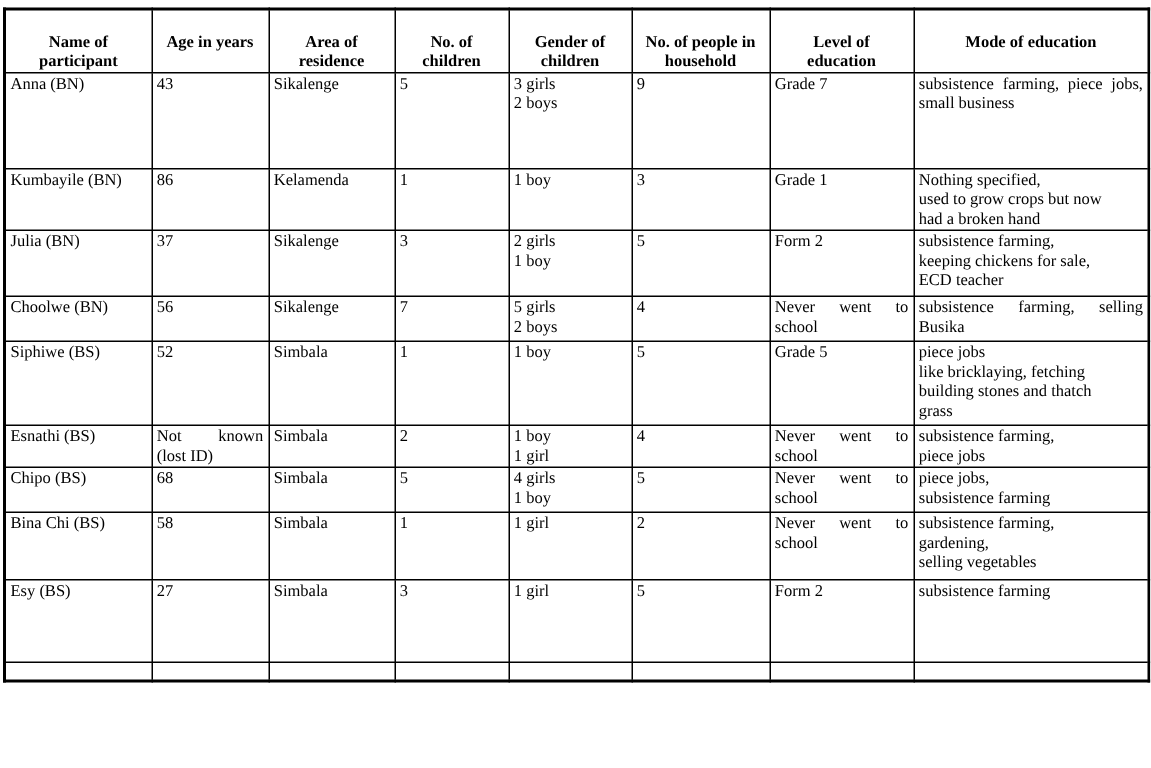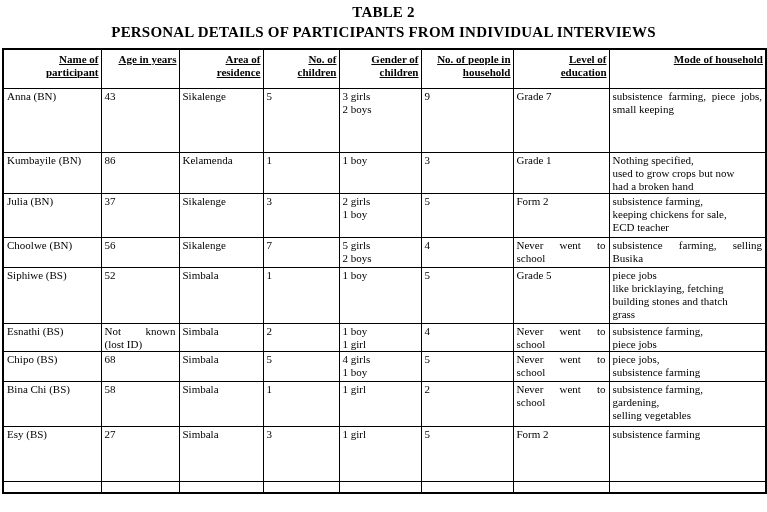--- a/index.html
+++ b/index.html
@@ -38,23 +38,22 @@
   th, td {
     border: 1px solid #000000;
     vertical-align: top;
     font-size: 11px;
     line-height: 13px;
     white-space: pre-line;
     overflow: hidden;
   }
   th {
     font-weight: bold;
-    text-align: right;
-    padding: 3px 2px 0 2px;
-    text-decoration: underline;
+    text-align: center;
+    padding: 15px 2px 0 2px;
   }
   td {
     font-weight: normal;
     text-align: justify;
     padding: 1px 3px 0 3px;
   }
   tr.hdr      { height: 39px; }
   tr.r0       { height: 64px; }
   tr.r1       { height: 27px; }
   tr.r2       { height: 40px; }
@@ -65,24 +64,20 @@
   tr.r7       { height: 30px; margin-left: 40px; }
   tr.r8       { height: 45px; margin-top: 35px; }
   tr.r9       { height: 55px; margin-top: 40px; }
   tr.partial  { height: 12px; }
 </style>
 </head>
 <body>
 
 <div class="page">
 
-  <div class="title-block">
-    <div class="title-line1">TABLE 2</div>
-    <div class="title-line2">PERSONAL DETAILS OF PARTICIPANTS FROM INDIVIDUAL INTERVIEWS</div>
-  </div>
 
   <table class="participants">
     <colgroup>
       <col style="width:98px">
       <col style="width:78px">
       <col style="width:84px">
       <col style="width:76px">
       <col style="width:82px">
       <col style="width:92px">
       <col style="width:96px">
@@ -96,33 +91,33 @@
         <th>Area of
 residence</th>
         <th>No. of
 children</th>
         <th>Gender of
 children</th>
         <th>No. of people in
 household</th>
         <th>Level of
 education</th>
-        <th>Mode of household</th>
+        <th>Mode of education</th>
       </tr>
 
       <tr class="r0">
         <td>Anna (BN)</td>
         <td>43</td>
         <td>Sikalenge</td>
         <td>5</td>
         <td>3 girls
 2 boys</td>
         <td>9</td>
         <td>Grade 7</td>
-        <td>subsistence farming, piece jobs, small keeping</td>
+        <td>subsistence farming, piece jobs, small business</td>
       </tr>
 
 
       <tr class="r2">
         <td>Kumbayile (BN)</td>
         <td>86</td>
         <td>Kelamenda</td>
         <td>1</td>
         <td>1 boy</td>
         <td>3</td>

